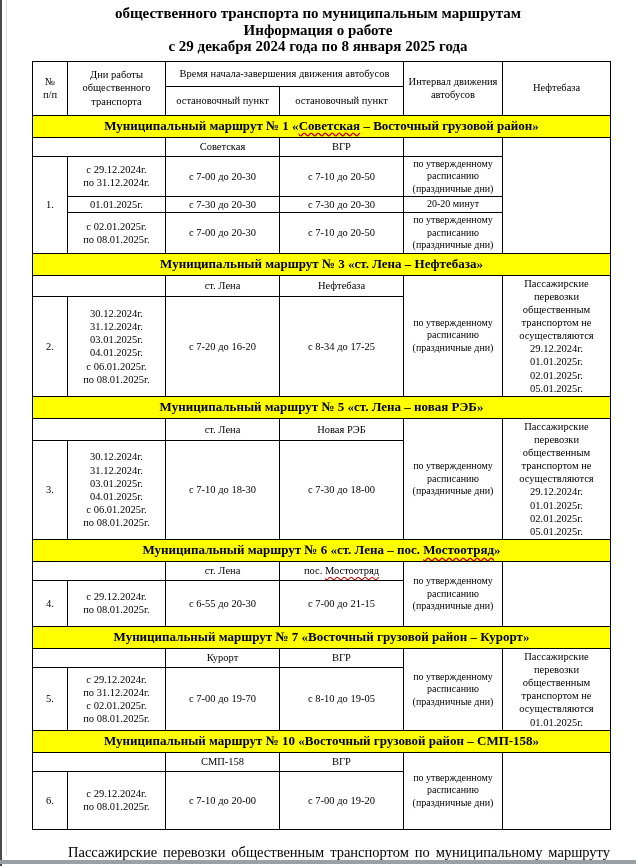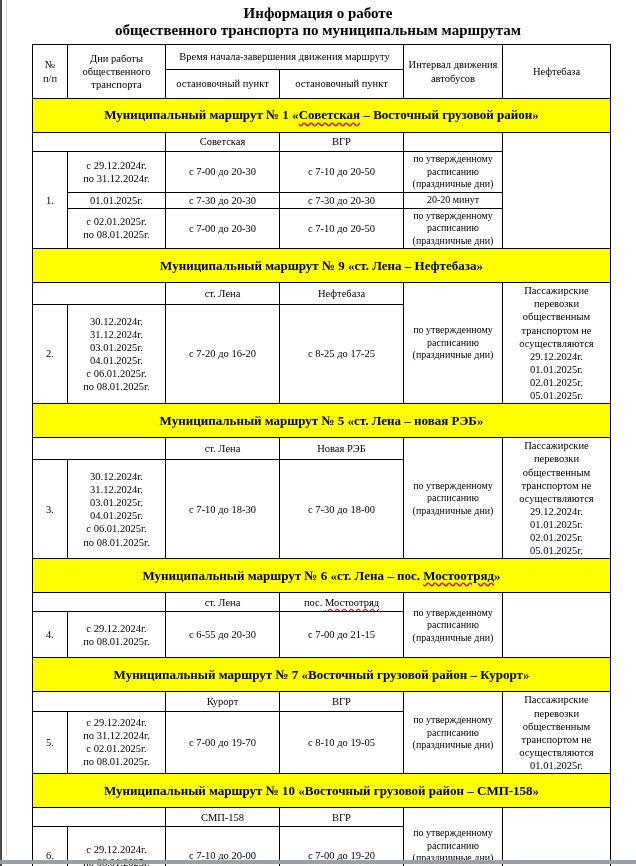--- a/index.html
+++ b/index.html
@@ -17,63 +17,64 @@
   table.sched{
     border-collapse:collapse;margin:2px 0 0 32px;width:578px;table-layout:fixed;
     font-size:10.5px;line-height:1.25;
   }
   table.sched td,table.sched th{
     border:1px solid #000;padding:1px 3px;text-align:center;vertical-align:middle;
     font-weight:normal;overflow:hidden;
   }
   .pre{white-space:pre-line;}
   tr.band td{
-    background:#ffff00;font-weight:bold;font-size:13px;height:19px;padding:7px 2px;text-align:center;
+    background:#ffff00;font-weight:bold;font-size:13px;height:19px;padding:1px 2px;text-align:center;
   }
   tr.headrow td{font-size:10.5px;}
   tr.subhead td{height:16px;}
   td.note-cell{vertical-align:top;padding-top:2px;font-size:10.5px;}
   td.interval-cell{font-size:10px;}
   .wavy{
     text-decoration-line:underline;text-decoration-style:wavy;
     text-decoration-color:#d00000;text-underline-offset:2px;
   }
   .footer{
     margin:12px 26px 0 30px;font-size:14.5px;line-height:1.5;text-align:justify;text-indent:38px;
   }
 </style>
 </head>
 <body>
 
 <div class="edge-left"></div>
 <div class="edge-inner"></div>
 
 <div class="title">
+  <div>общественного транспорта по муниципальным маршрутам</div>
   <div>Информация о работе</div>
-  <div>общественного транспорта по муниципальным маршрутам</div>
+  <div>с 29 декабря 2024 года по 8 января 2025 года</div>
 </div>
 
 <table class="sched">
   <colgroup>
     <col style="width:35px">
       <col style="width:98px">
       <col style="width:114px">
     <col style="width:124px">
       <col style="width:99px">
       <col style="width:108px">
   </colgroup>
 
   <tbody>
       <tr class="headrow">
     <td rowspan="2" class="pre" style="height:50px">№
 п/п</td>
     <td rowspan="2" class="pre">Дни работы
 общественного
 транспорта</td>
-    <td colspan="2" style="height:22px">Время начала-завершения  движения маршруту</td>
+    <td colspan="2" style="height:22px">Время начала-завершения  движения автобусов</td>
     <td rowspan="2" class="pre">Интервал движения
 автобусов</td>
     <td rowspan="2">Нефтебаза</td>
   </tr>
   <tr class="headrow">
     <td style="height:26px">остановочный пункт</td>
     <td>остановочный пункт</td>
   </tr>
 
   <tr class="band">
@@ -108,21 +109,21 @@
     <td class="pre">с 02.01.2025г.
 по 08.01.2025г.</td>
     <td>с 7-00 до 20-30</td>
     <td>с 7-10 до 20-50</td>
     <td class="pre interval-cell">по утвержденному
 расписанию
 (праздничные  дни)</td>
   </tr>
 
   <tr class="band">
-    <td colspan="6"><span>Муниципальный маршрут № 9 «ст. Лена – Нефтебаза»</span></td>
+    <td colspan="6"><span>Муниципальный маршрут № 3 «ст. Лена – Нефтебаза»</span></td>
   </tr>
   <tr class="subhead">
     <td colspan="2"></td>
     <td>ст. Лена</td>
     <td>Нефтебаза</td>
     <td rowspan="2" class="pre interval-cell">по утвержденному
 расписанию
 (праздничные  дни)</td>
     <td rowspan="2" class="pre note-cell">Пассажирские
 перевозки
@@ -136,21 +137,21 @@
   </tr>
   <tr style="height:88px">
     <td>2.</td>
     <td class="pre">30.12.2024г.
 31.12.2024г.
 03.01.2025г.
 04.01.2025г.
 с 06.01.2025г.
 по 08.01.2025г.</td>
     <td>с 7-20 до 16-20</td>
-    <td>с 8-25 до 17-25</td>
+    <td>с 8-34 до 17-25</td>
   </tr>
 
   <tr class="band">
     <td colspan="6"><span>Муниципальный маршрут № 5 «ст. Лена – новая РЭБ»</span></td>
   </tr>
   <tr class="subhead">
     <td colspan="2"></td>
     <td>ст. Лена</td>
     <td>Новая РЭБ</td>
     <td rowspan="2" class="pre interval-cell">по утвержденному

